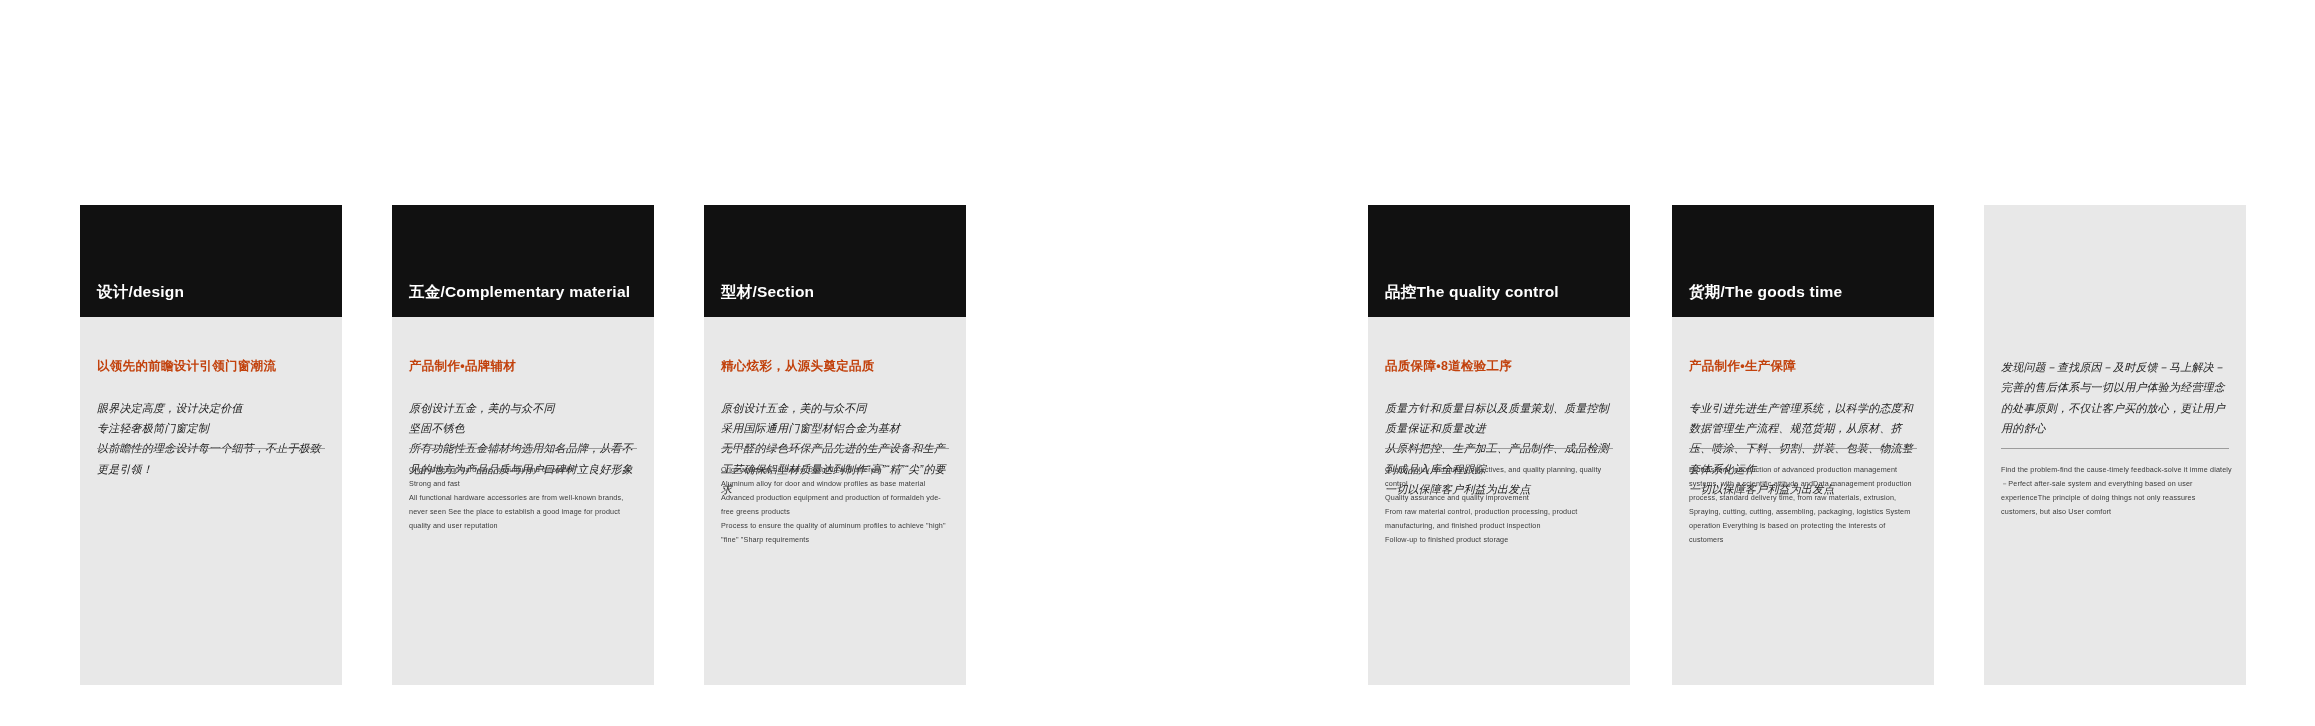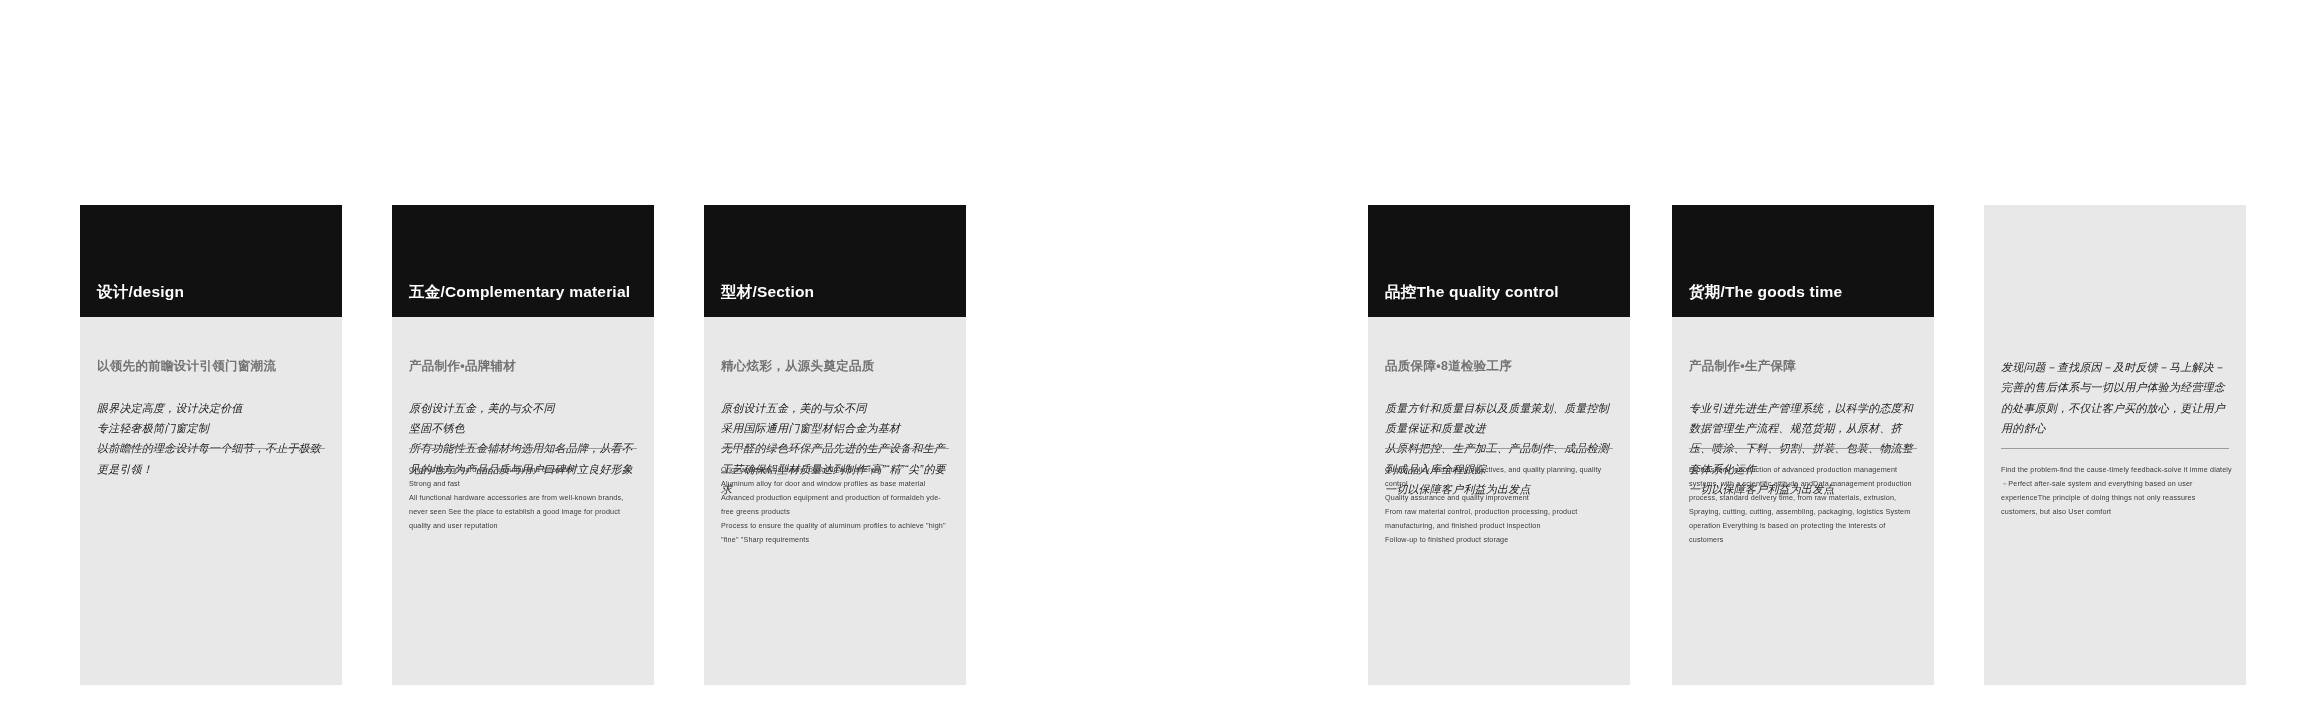--- a/index.html
+++ b/index.html
@@ -55,21 +55,21 @@
   .card-body {
     position: absolute;
     left: 0;
     top: 112px;
     width: 100%;
     height: 368px;
     padding: 40px 17px 0 17px;
   }
 
   .cn-title {
-    color: #737373;
+    color: #c2410c;
     font-size: 12.5px;
     font-weight: bold;
     letter-spacing: 0.3px;
     line-height: 1.5;
     margin: 0 0 22px 0;
   }
 
   .cn-body {
     color: #1b1b1b;
     font-size: 11px;

